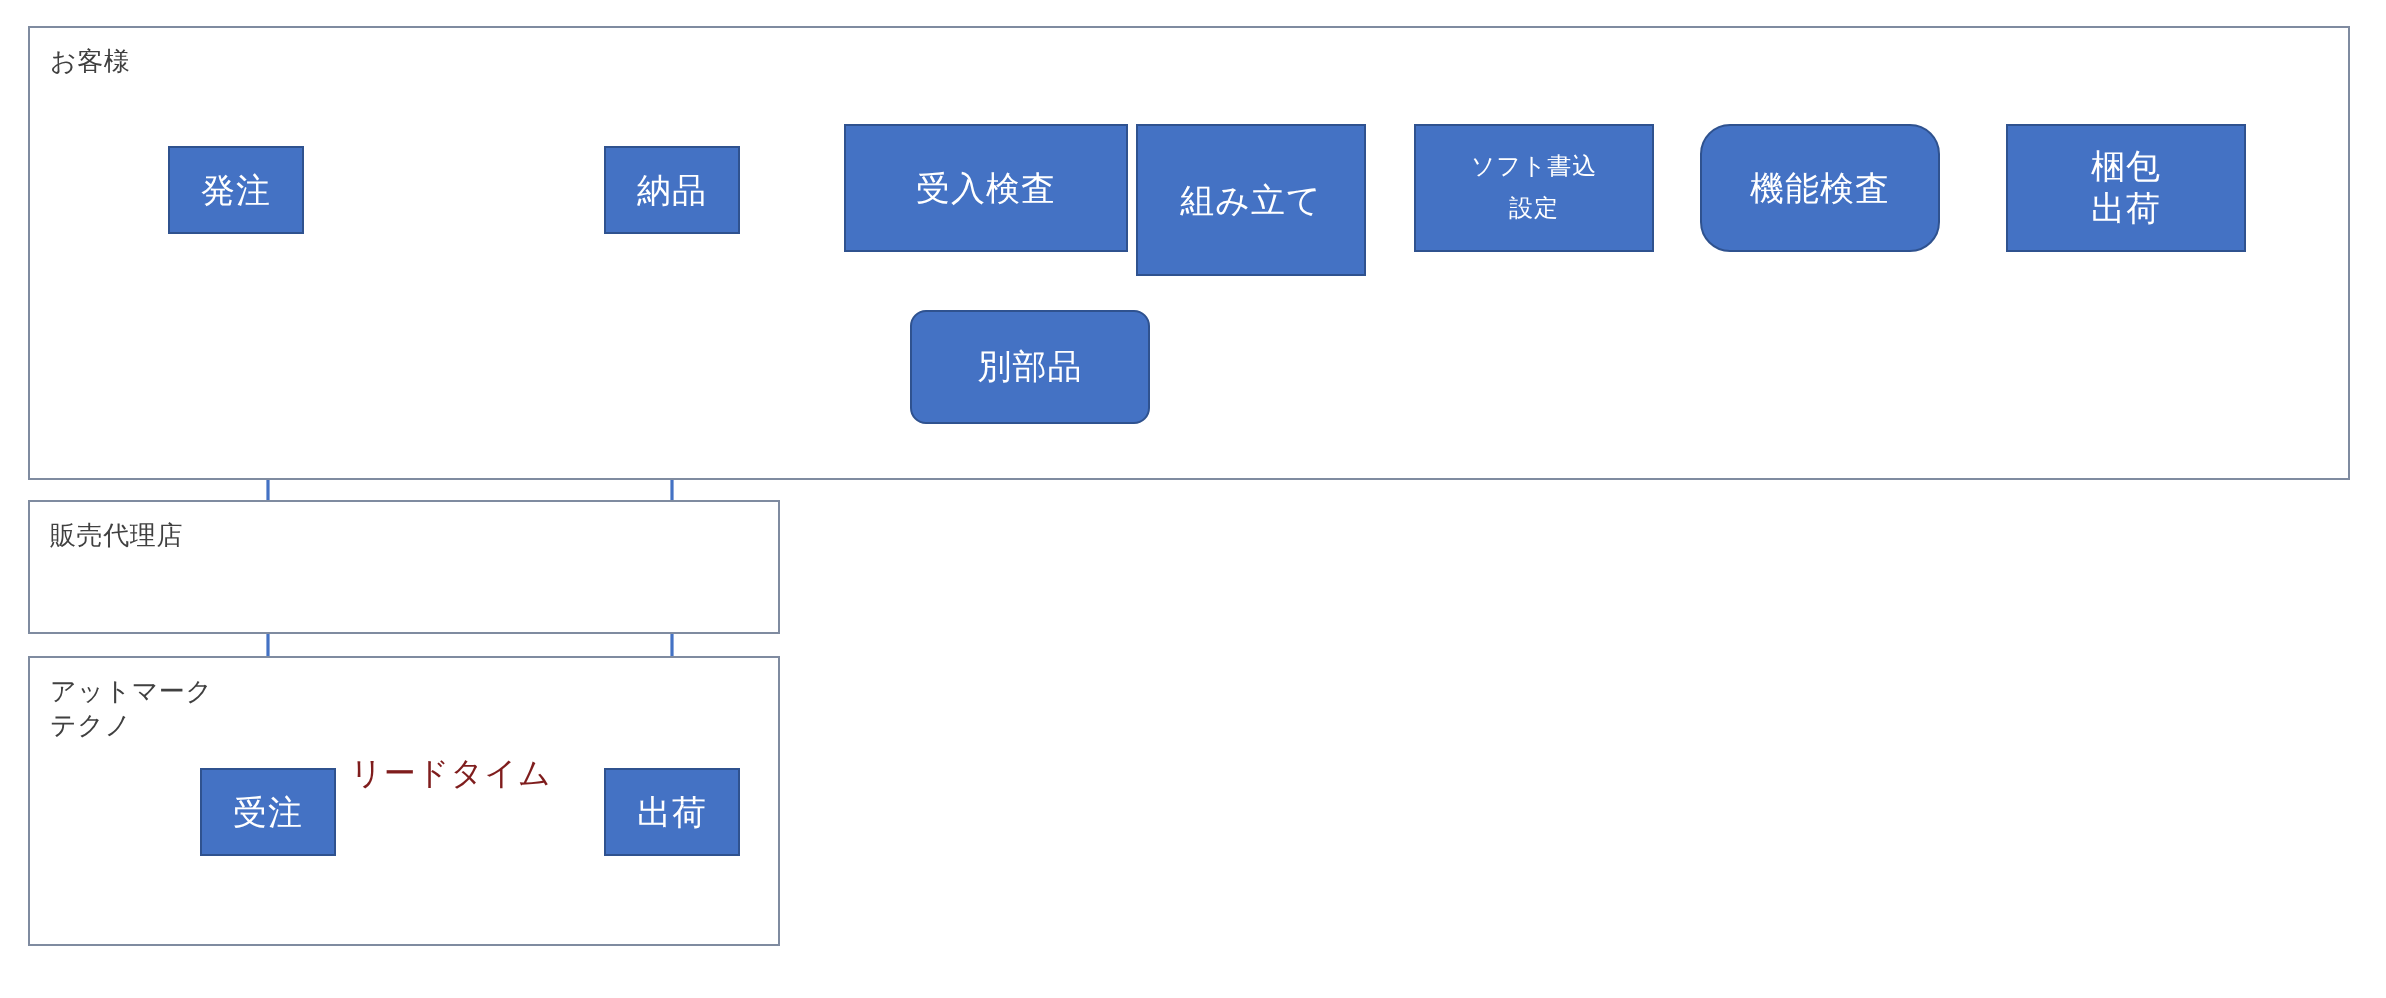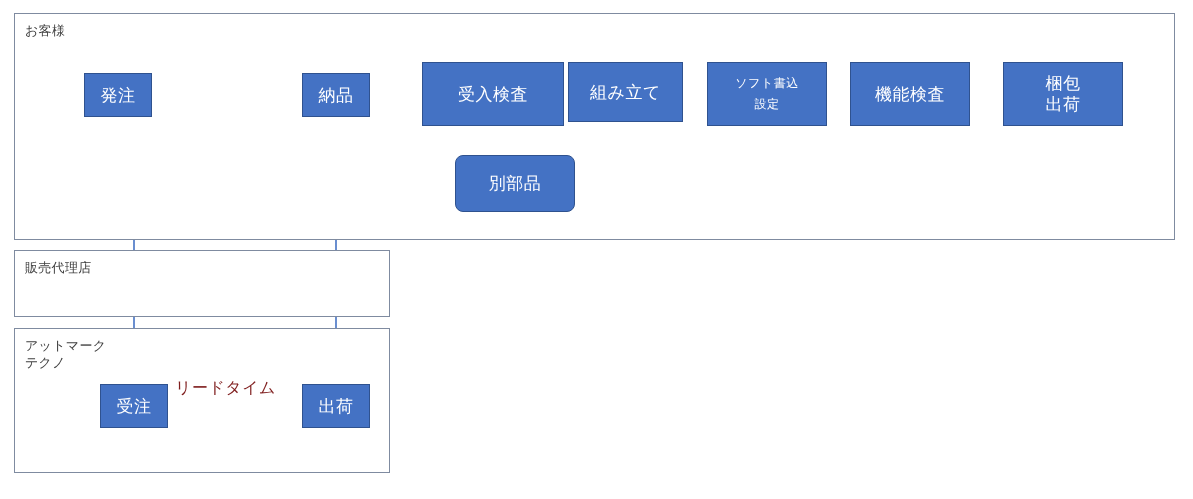--- a/index.html
+++ b/index.html
@@ -132,26 +132,26 @@
   <div class="lane" style="left:14px; top:328px; width:376px; height:145px;"></div>
   <div class="lane-label" style="left:25px; top:337px;">アットマーク
 テクノ</div>
 
   <div class="node" style="left:84px; top:73px; width:68px; height:44px;">発注</div>
 
   <div class="node" style="left:302px; top:73px; width:68px; height:44px;">納品</div>
 
   <div class="node" style="left:422px; top:62px; width:142px; height:64px;">受入検査</div>
 
-  <div class="node" style="left:568px; top:62px; width:115px; height:60px;">組み立て</div>
+  <div class="node" style="left:568px; top:62px; width:115px; height:76px;">組み立て</div>
 
   <div class="node small" style="left:707px; top:62px; width:120px; height:64px;">ソフト書込
 設定</div>
 
-  <div class="node" style="left:850px; top:62px; width:120px; height:64px;">機能検査</div>
+  <div class="node" style="left:850px; top:62px; width:120px; height:64px;border-radius:15px;">機能検査</div>
 
   <div class="node" style="left:1003px; top:62px; width:120px; height:64px;">梱包
 出荷</div>
 
   <div class="node rounded" style="left:455px; top:155px; width:120px; height:57px;">別部品</div>
 
   <div class="node" style="left:100px; top:384px; width:68px; height:44px;">受注</div>
 
   <div class="node" style="left:302px; top:384px; width:68px; height:44px;">出荷</div>
 

